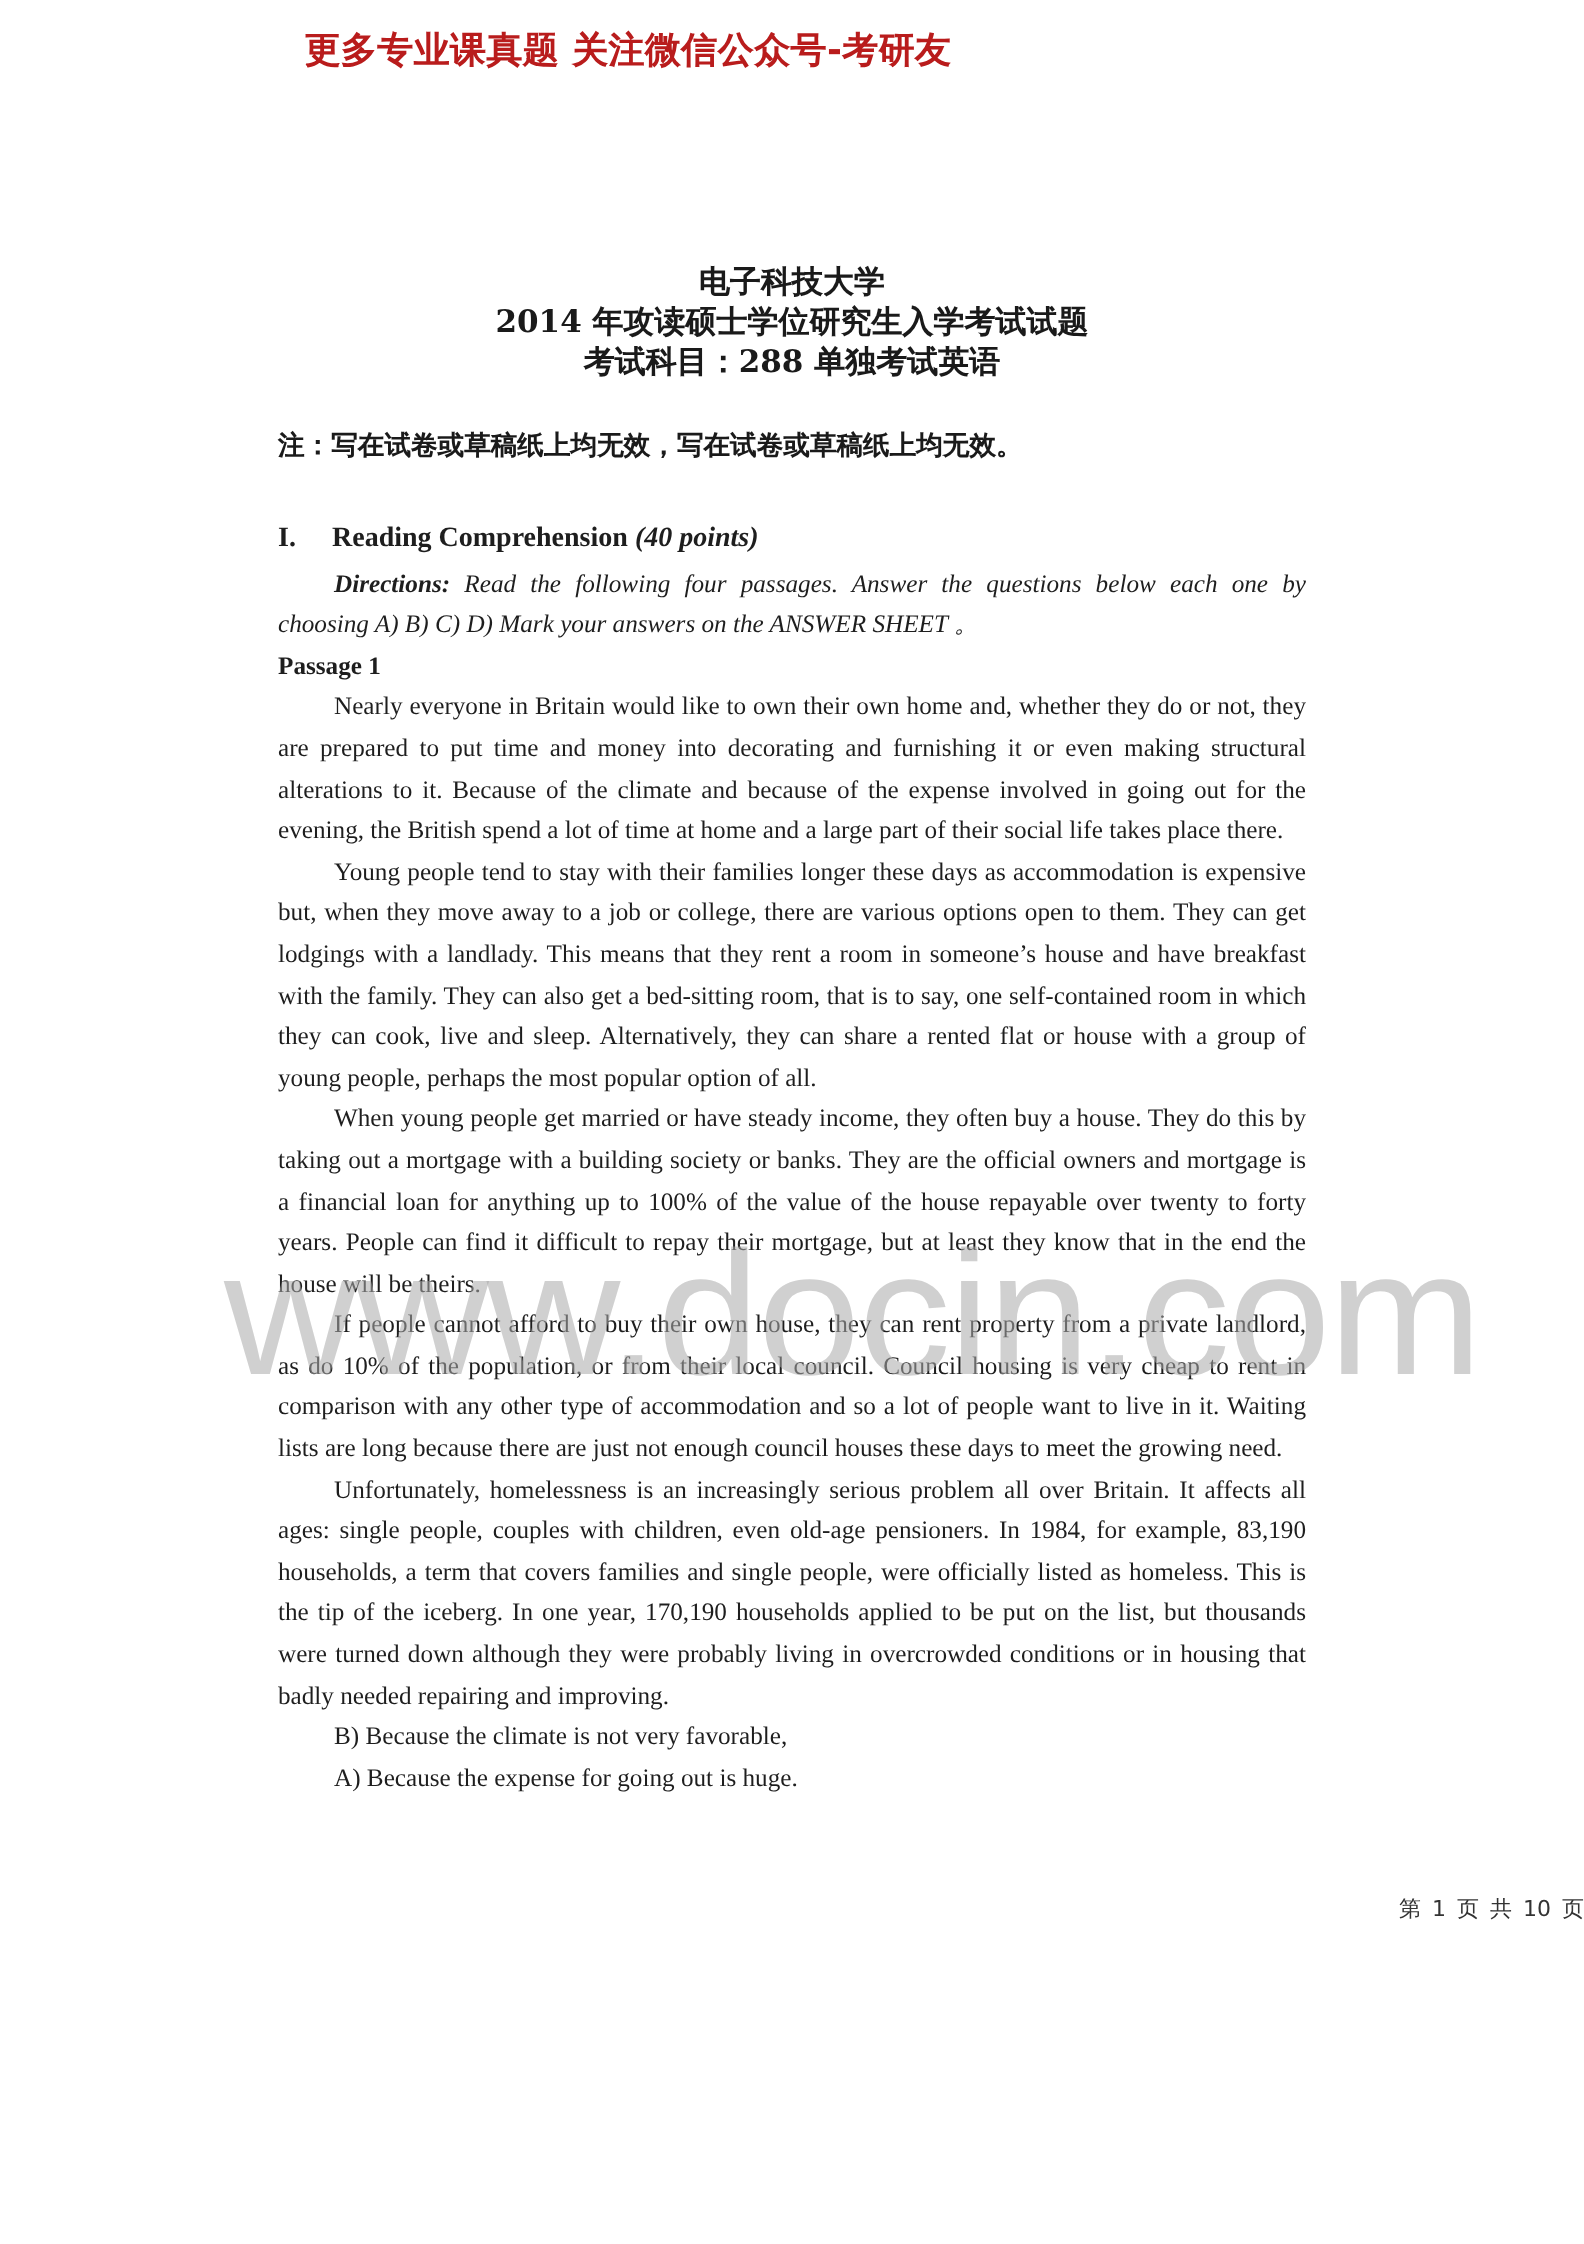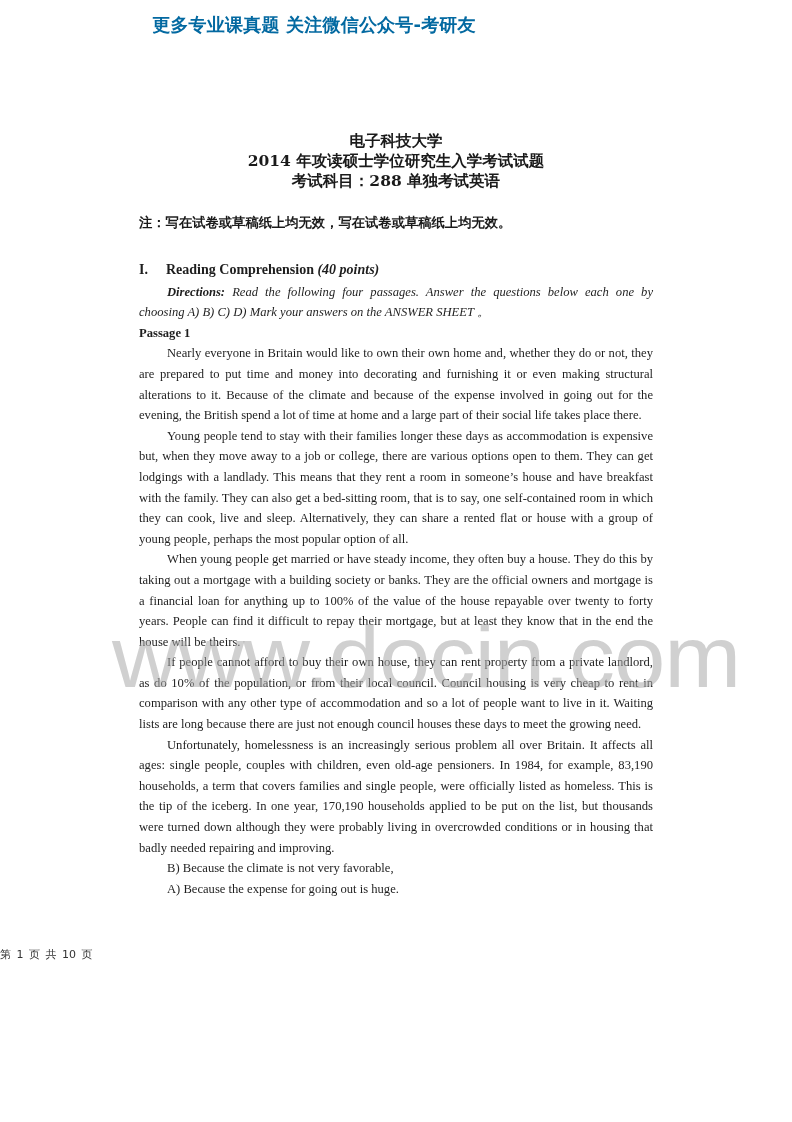--- a/index.html
+++ b/index.html
@@ -3,40 +3,40 @@
 <meta charset="utf-8">
 <style>
   html, body { margin: 0; padding: 0; }
   body {
     width: 792px; height: 1122px; background: #ffffff; position: relative; overflow: hidden;
     font-family: "Liberation Serif", "DejaVu Serif", serif; color: #1e1e1e;
   }
   .banner {
     position: absolute; top: 13px; left: 0; width: 628px; text-align: center;
     font-family: "DejaVu Sans", "Liberation Sans", sans-serif; font-weight: bold;
-    font-size: 18px; color: #0369a1; letter-spacing: 0.2px;
+    font-size: 18px; color: #b91c1c; letter-spacing: 0.2px;
   }
   .header { position: absolute; top: 131px; left: 0; width: 792px; text-align: center; }
   .header div { font-family: "DejaVu Serif", "Liberation Serif", serif; font-weight: bold; font-size: 15.5px; line-height: 20px; color: #1a1a1a; }
   .notice {
     position: absolute; top: 214px; left: 139px;
     font-family: "DejaVu Serif", serif; font-weight: bold; font-size: 13.3px; color: #1a1a1a;
   }
   .content { position: absolute; top: 260px; left: 139px; width: 514px; font-size: 12.6px; line-height: 20.6px; }
   .section-title { font-weight: bold; font-size: 14px; margin-bottom: 1px; }
   .section-title .num { display: inline-block; width: 27px; }
   .section-title .pts { font-style: italic; }
   .directions { font-style: italic; text-align: justify; text-indent: 28px; }
   .directions .lbl { font-weight: bold; }
   .passage-label { font-weight: bold; font-size: 12.6px; }
   .para { text-align: justify; text-indent: 28px; }
   .question { margin-top: 0; }
   .option { padding-left: 28px; }
   .footer {
-    position: absolute; top: 947px; left: 0; width: 792px; text-align: left;
+    position: absolute; top: 947px; left: 0; width: 792px; text-align: right;
     font-family: "DejaVu Sans", sans-serif; font-size: 11px; color: #333;
     word-spacing: 2px;
   }
   .watermark {
     position: absolute; top: 612px; left: 112px; width: 570px; height: 90px;
     font-family: "Liberation Sans", "DejaVu Sans", sans-serif; font-size: 88px; line-height: 90px;
     color: rgba(170,170,170,0.55); letter-spacing: -1px; pointer-events: none; white-space: nowrap;
     transform: scaleX(1.05); transform-origin: left top;
   }
 </style>

